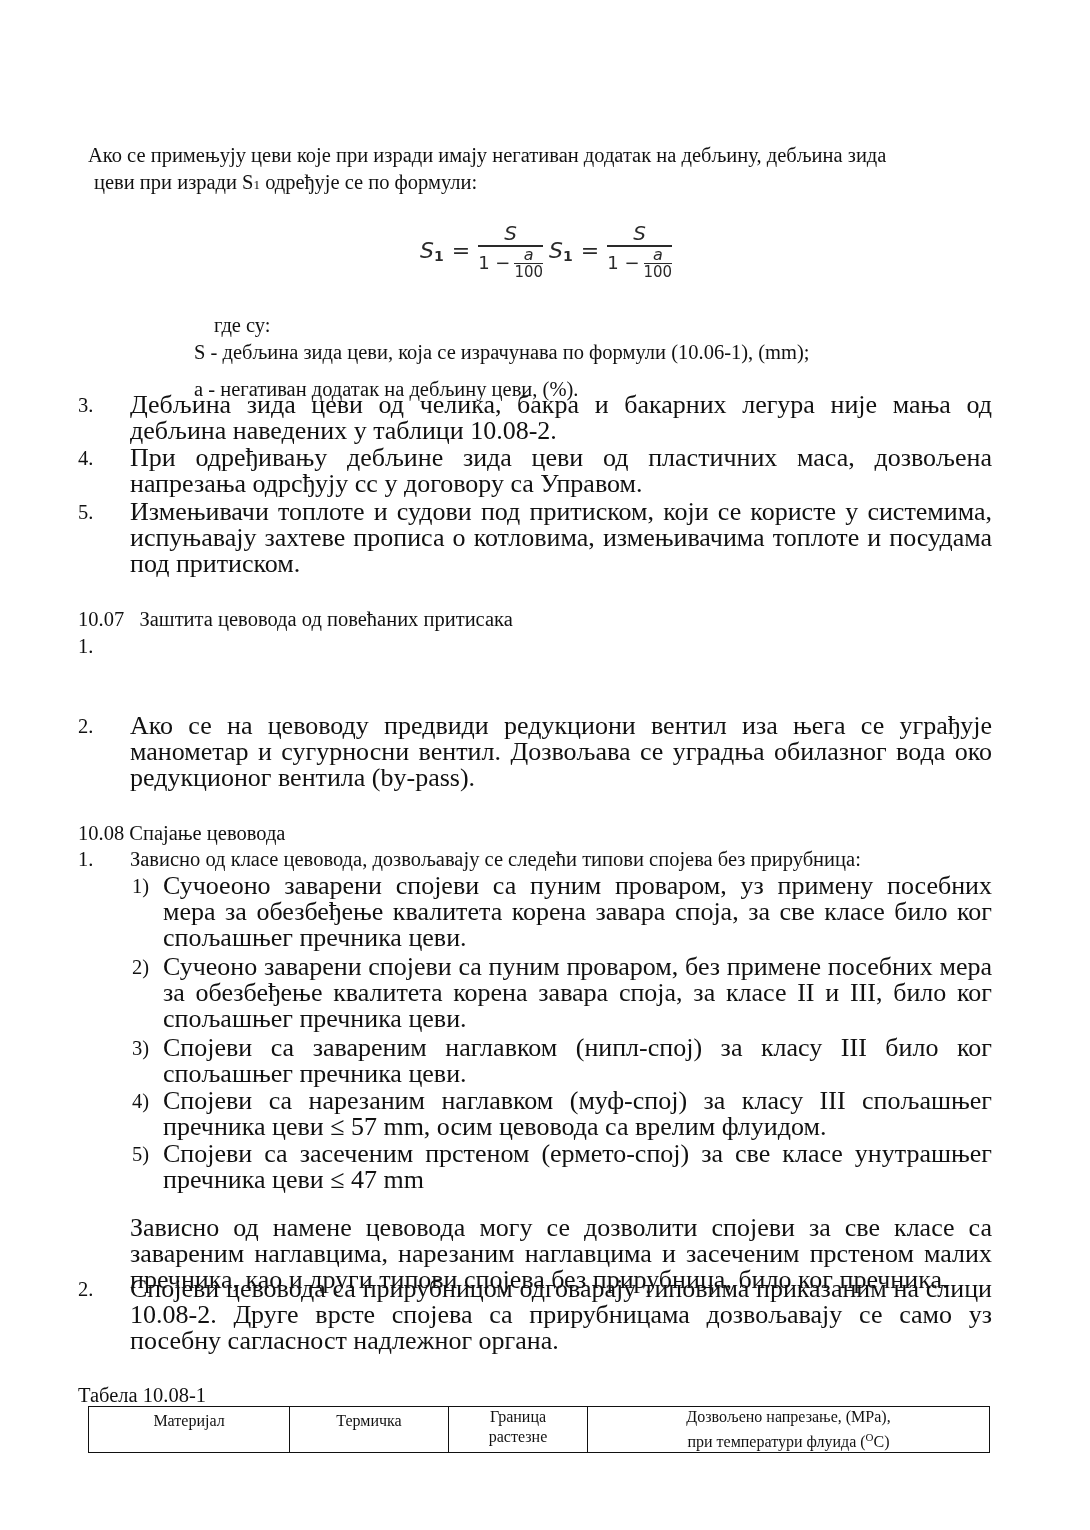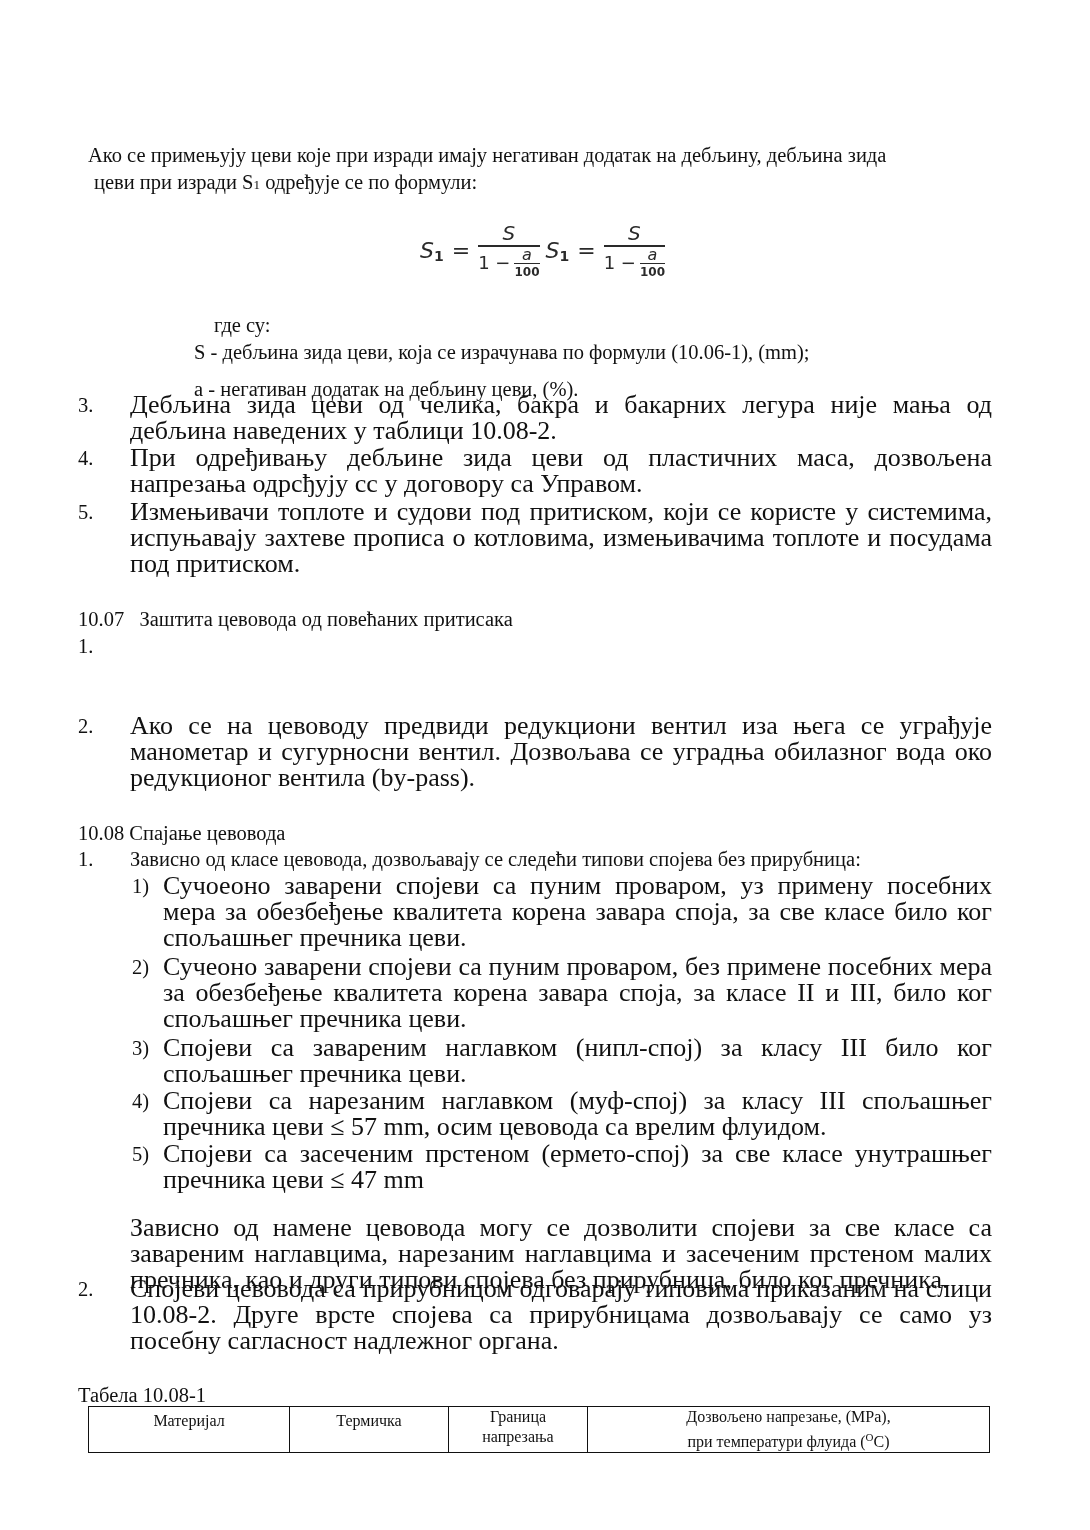--- a/index.html
+++ b/index.html
@@ -21,21 +21,21 @@
   .fvar { font-style: italic; font-size: 22px; }
   .fsub { font-weight: bold; font-size: 14px; position: relative; top: 6px; }
   .feq { font-size: 22px; margin: 0 8px; }
   .frac { display: inline-flex; flex-direction: column; align-items: center; }
   .frac .numr { font-style: italic; font-size: 20px; line-height: 24px; }
   .frac .bar { width: 100%; border-top: 2px solid #2a2a2a; }
   .frac .den { display: flex; align-items: center; font-size: 18px; line-height: 22px; }
   .minifrac { display: inline-flex; flex-direction: column; align-items: center; margin-left: 4px; }
   .minifrac .mn { font-style: italic; font-size: 16px; line-height: 16px; }
   .minifrac .mb { width: 100%; border-top: 1.5px solid #2a2a2a; }
-  .minifrac .md { font-weight: bold; font-size: 12px; line-height: 16px; text-align: right; }
+  .minifrac .md { font-weight: normal; font-size: 15px; line-height: 16px; text-align: right; }
 
   
   .tbl { position: absolute; left: 88px; top: 1406px; width: 902px; border-collapse: collapse; }
   .tbl th { border: 1.5px solid #111; font-weight: normal; vertical-align: top; padding: 0; }
   .tbl .h-big { font-size: 16px; line-height: 24px; padding-top: 2px; }
   .tbl .h-small { font-size: 16px; line-height: 20px; }
 </style>
 </head>
 <body>
 
@@ -132,21 +132,21 @@
     <thead>
       <tr>
         <th style="width:200px; height:44px;">
           <div class="h-big">Материјал</div>
         </th>
         <th style="width:158px;">
           <div class="h-big">Термичка</div>
         </th>
         <th style="width:138px;border-radius:19px;">
           <div class="h-small">Граница</div>
-          <div class="h-small">напрезања</div>
+          <div class="h-small">растезне</div>
         </th>
         <th>
           <div class="h-small">Дозвољено напрезање, (MPa),</div>
           <div class="h-small"><span>при температури флуида (</span><sup style="font-size:11px;">O</sup><span>C)</span></div>
         </th>
       </tr>
     </thead>
   </table>
 
 </div>

